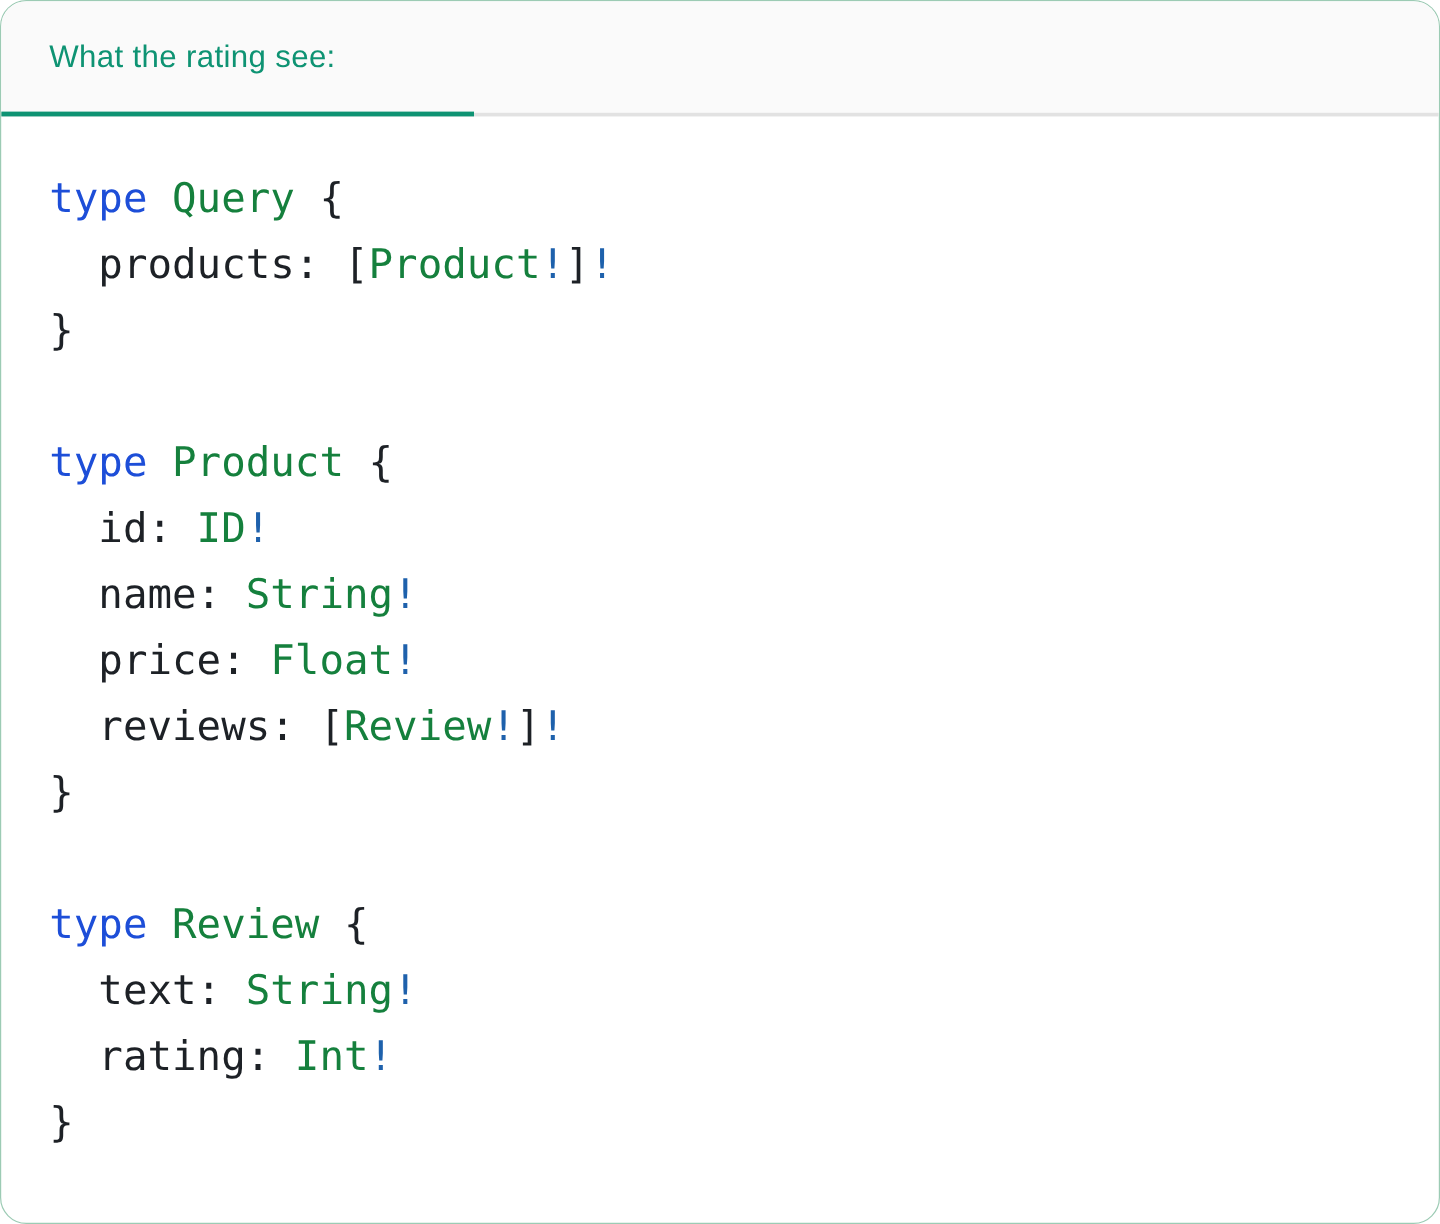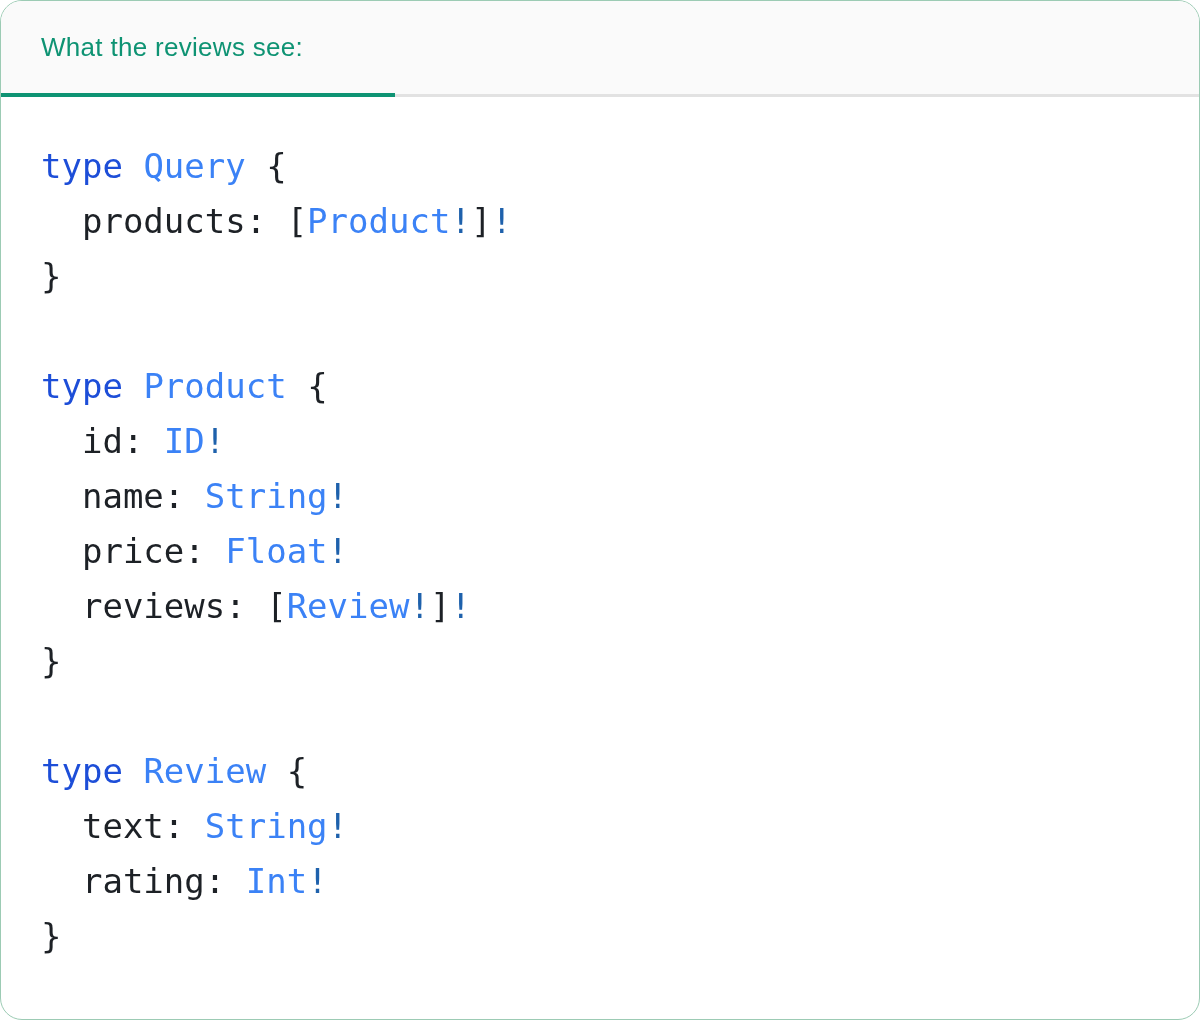--- a/index.html
+++ b/index.html
@@ -50,28 +50,28 @@
     padding: 42px 40px 0 40px;
     font-family: "DejaVu Sans Mono", "Liberation Mono", monospace;
     font-size: 34px;
     line-height: 55px;
     color: #1d2126;
     white-space: pre;
   }
   .code-line { white-space: pre; }
   .tok-plain { color: #1d2126; }
   .tok-kw    { color: #1d4ed8; }
-  .tok-type  { color: #3b82f6; }
+  .tok-type  { color: #15803d; }
   .tok-bang  { color: #1e61ac; }
 </style>
 </head>
 <body>
 
 <div class="card">
   <div class="card-header">
     <div class="tab">
-      <span class="tab-label">What the reviews see:</span>
+      <span class="tab-label">What the rating see:</span>
     </div>
     <div class="tab-indicator"></div>
   </div>
 
   <div class="code"><div class="code-line"><span class="tok-kw">type</span><span class="tok-plain"> </span><span class="tok-type">Query</span><span class="tok-plain"> {</span></div><div class="code-line"><span class="tok-plain">  products: [</span><span class="tok-type">Product</span><span class="tok-bang">!</span><span class="tok-plain">]</span><span class="tok-bang">!</span></div><div class="code-line"><span class="tok-plain">}</span></div><div class="code-line"> </div><div class="code-line"><span class="tok-kw">type</span><span class="tok-plain"> </span><span class="tok-type">Product</span><span class="tok-plain"> {</span></div><div class="code-line"><span class="tok-plain">  id: </span><span class="tok-type">ID</span><span class="tok-bang">!</span></div><div class="code-line"><span class="tok-plain">  name: </span><span class="tok-type">String</span><span class="tok-bang">!</span></div><div class="code-line"><span class="tok-plain">  price: </span><span class="tok-type">Float</span><span class="tok-bang">!</span></div><div class="code-line"><span class="tok-plain">  reviews: [</span><span class="tok-type">Review</span><span class="tok-bang">!</span><span class="tok-plain">]</span><span class="tok-bang">!</span></div><div class="code-line"><span class="tok-plain">}</span></div><div class="code-line"> </div><div class="code-line"><span class="tok-kw">type</span><span class="tok-plain"> </span><span class="tok-type">Review</span><span class="tok-plain"> {</span></div><div class="code-line"><span class="tok-plain">  text: </span><span class="tok-type">String</span><span class="tok-bang">!</span></div><div class="code-line"><span class="tok-plain">  rating: </span><span class="tok-type">Int</span><span class="tok-bang">!</span></div><div class="code-line"><span class="tok-plain">}</span></div></div>
 </div>
 
 </body></html>

